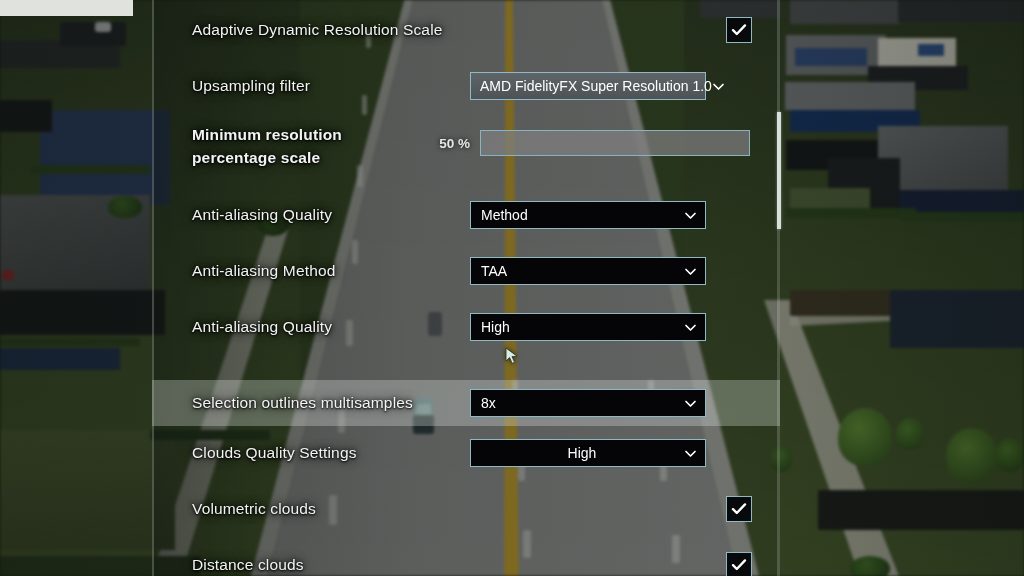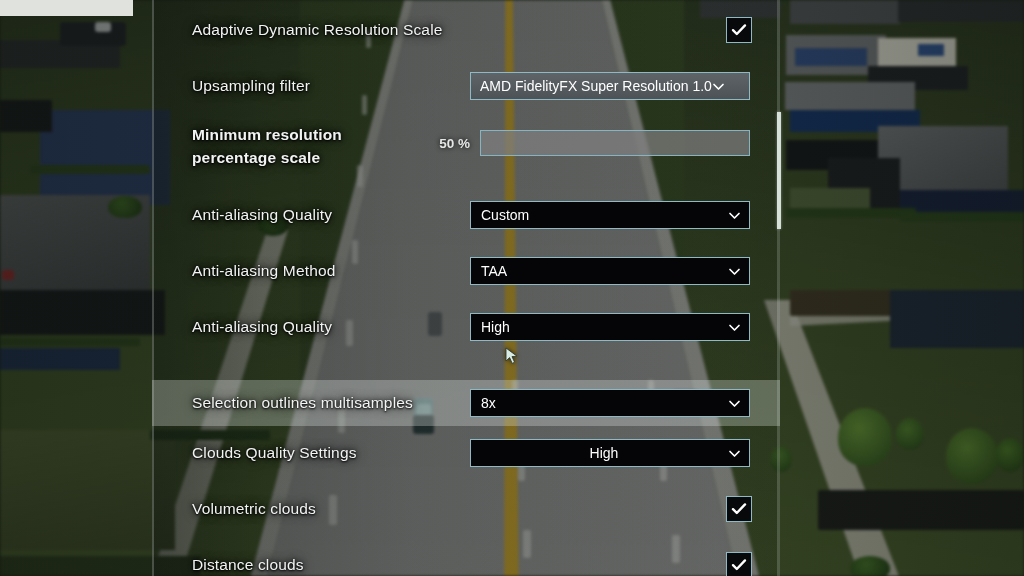--- a/index.html
+++ b/index.html
@@ -117,21 +117,21 @@
     font-size:15.5px;
     letter-spacing:.15px;
     line-height:1.45;
     text-shadow:0 0 5px rgba(0,0,0,.95), 0 0 11px rgba(0,0,0,.8), 0 1px 2px rgba(0,0,0,.9);
     white-space:pre-line;
   }
   .label.two-line { line-height:1.48; }
 
   
   .dropdown {
-    position:absolute; left:318px; width:280px; height:28px;
+    position:absolute; left:318px; width:236px; height:28px;
     background:#050508;
     border:1px solid #8fb9c4;
     display:flex; align-items:center;
     padding:0 7px 0 10px;
   }
   .dropdown .dd-text {
     color:#ffffff; font-size:14px; flex:1; white-space:nowrap; overflow:hidden;
   }
   .dropdown .chev {
     width:15px; height:15px; flex:0 0 auto;
@@ -311,21 +311,21 @@
         <div class="label two-line" style="top: 4px; position: absolute;">Minimum resolution
 percentage scale</div>
         <div class="slider-wrap">
           <div class="slider-val">50 %</div>
           <div class="slider-bar"></div>
         </div>
       </div>
       <div class="row" style="top: 192px;">
         <div class="label">Anti-aliasing Quality</div>
         <div class="dropdown">
-          <span class="dd-text">Custom</span>
+          <span class="dd-text">Method</span>
           <span class="chev">
             <svg width="15" height="15" viewBox="0 0 15 15" aria-hidden="true">
               <path d="M3 5.5 L7.5 10 L12 5.5" fill="none" stroke="#ffffff" stroke-width="1.7" stroke-linecap="round" stroke-linejoin="round"></path>
             </svg>
           </span>
         </div>
       </div>
       <div class="row" style="top: 248px;">
         <div class="label">Anti-aliasing Method</div>
         <div class="dropdown">

